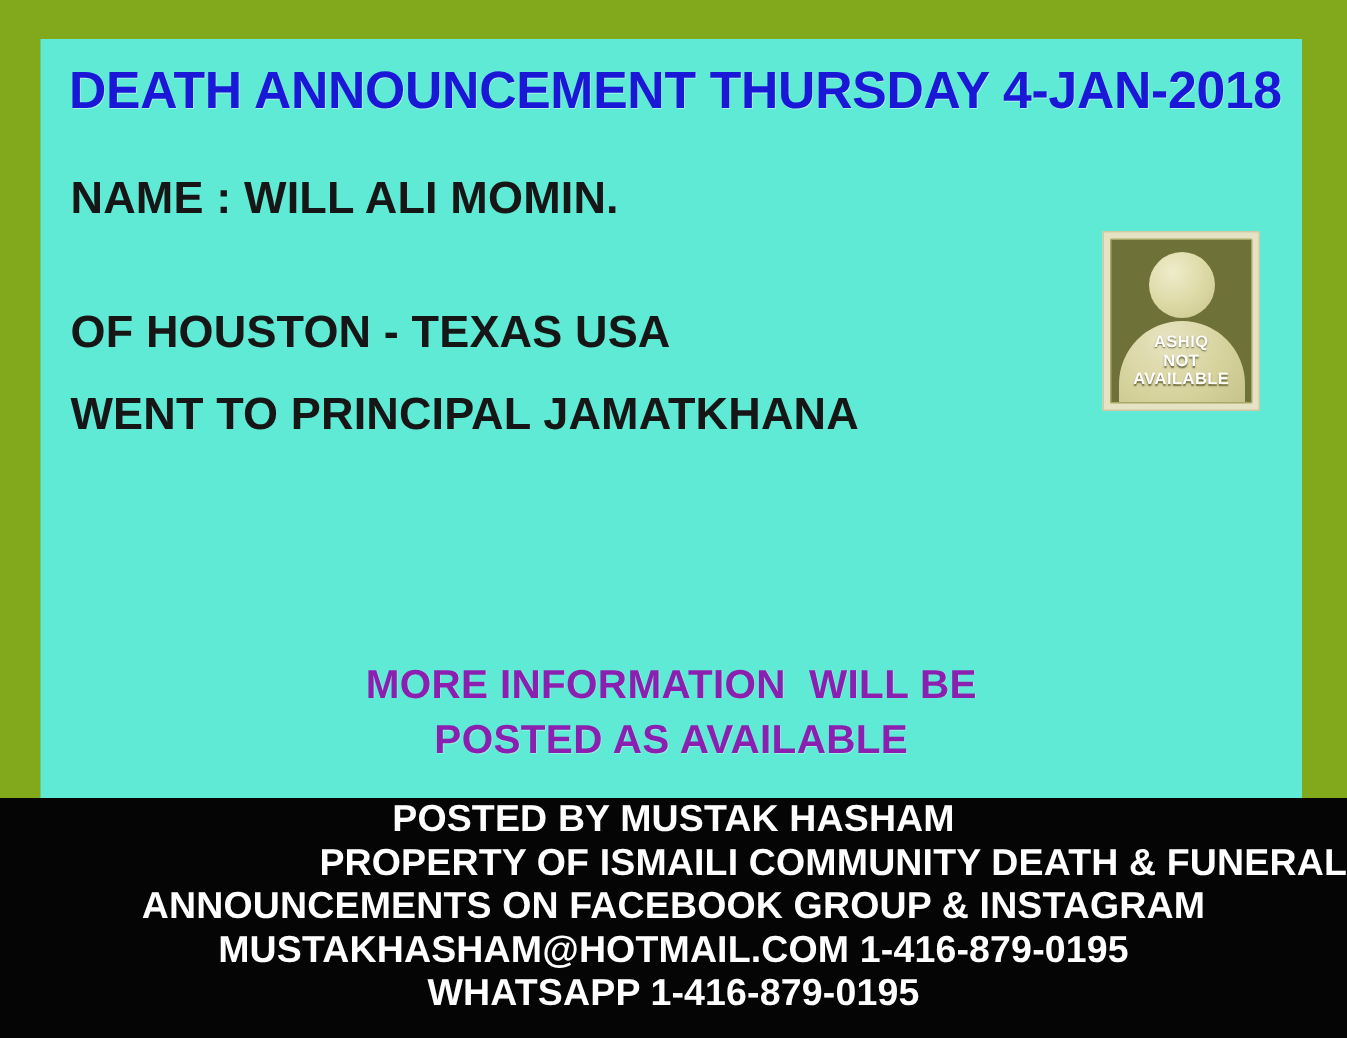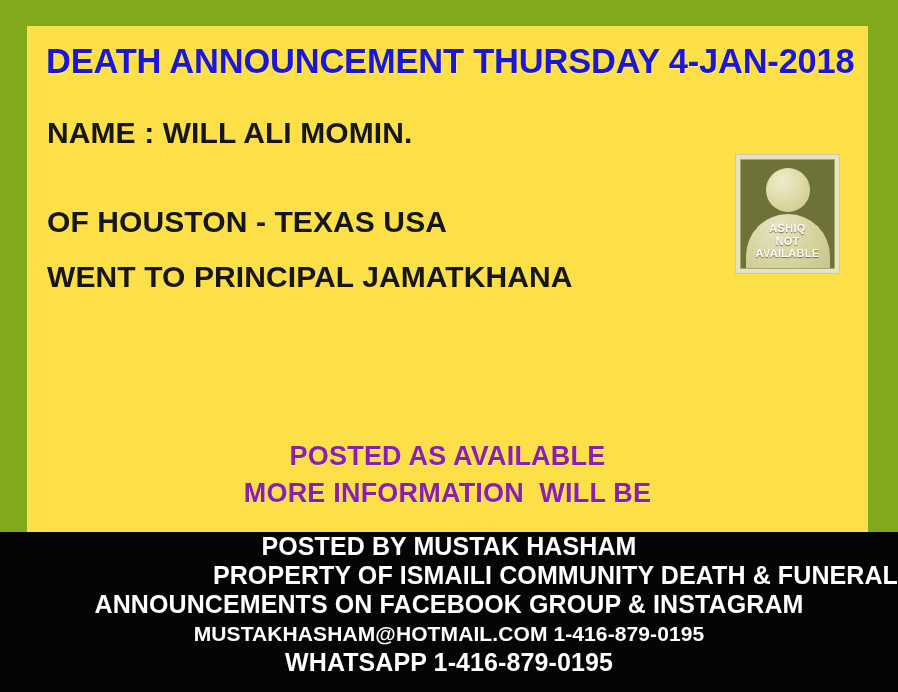--- a/index.html
+++ b/index.html
@@ -28,21 +28,21 @@
     height: 532px;
     background: #82a81c;
   }
 
   .card {
     position: absolute;
     left: 27px;
     top: 26px;
     width: 841px;
     height: 506px;
-    background: #fde047;
+    background: #5eead4;
   }
 
   
   .headline {
     position: absolute;
     left: 19px;
     top: 13px;
     width: 810px;
     color: #1a18d6;
     font-size: 35px;
@@ -167,43 +167,43 @@
   .footer-line {
     color: #ffffff;
     font-weight: bold;
     white-space: nowrap;
     line-height: 29px;
     letter-spacing: 0.1px;
   }
   .f1 { font-size: 25px; }
   .f2 { font-size: 25px; text-align: right; }
   .f3 { font-size: 25px; }
-  .f4 { font-size: 21px; }
+  .f4 { font-size: 25px; }
   .f5 { font-size: 25px; }
 </style>
 </head>
 <body>
 
 <div id="poster">
 
   <div class="frame">
     <div class="card">
 
       <div class="headline">DEATH  ANNOUNCEMENT THURSDAY 4-JAN-2018</div>
 
       <div class="body-line line-name">NAME : WILL ALI MOMIN.</div>
 
       <div class="body-line line-city">OF HOUSTON - TEXAS USA</div>
 
       <div class="body-line line-where">WENT TO PRINCIPAL JAMATKHANA</div>
 
 
       <div class="notice">
+        <div>MORE INFORMATION  WILL BE</div>
         <div>POSTED AS AVAILABLE</div>
-        <div>MORE INFORMATION  WILL BE</div>
       </div>
 
       <div class="photo-frame">
         <div class="photo-inner">
           <div class="silhouette-head"></div>
           <div class="silhouette-body"></div>
           <div class="photo-text">
             <div>ASHIQ</div>
             <div>NOT</div>
             <div>AVAILABLE</div>

